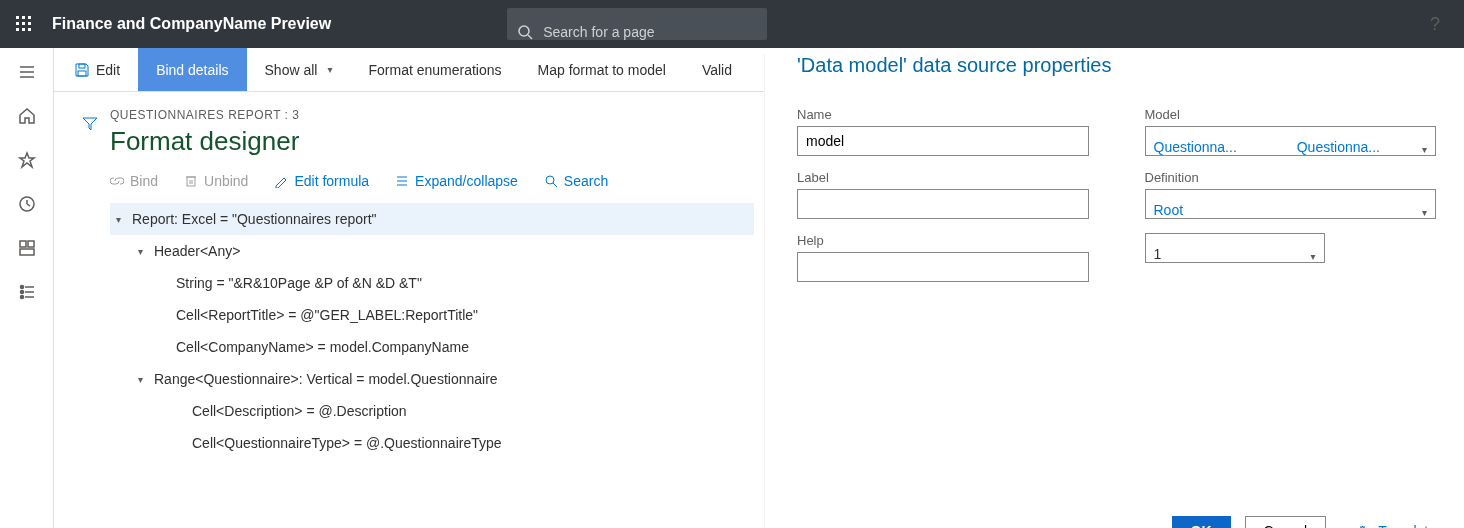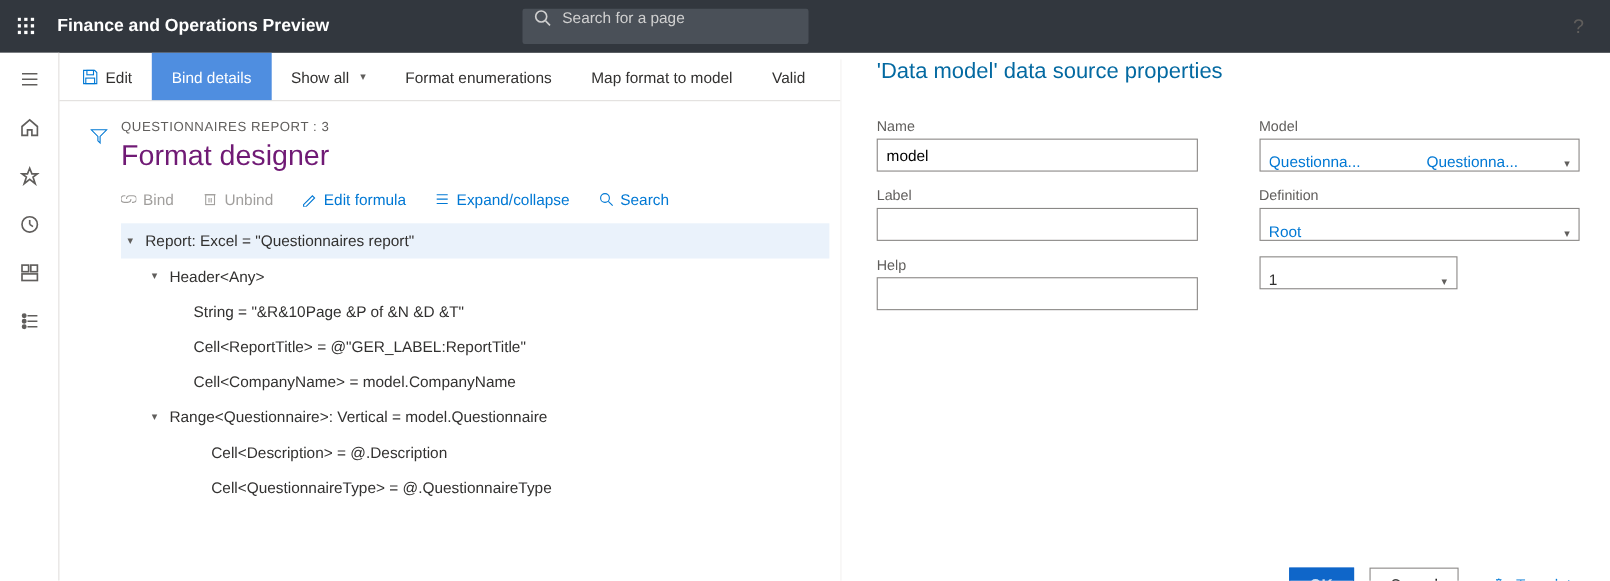--- a/index.html
+++ b/index.html
@@ -5,21 +5,21 @@
   * { box-sizing: border-box; margin: 0; padding: 0; }
   html, body { height: 100%; font-family: "Segoe UI", Arial, sans-serif; font-size: 14px; color: #323130; background: #fff; }
   body { width: 1464px; height: 528px; overflow: hidden; position: relative; }
 
   
   .topbar { height: 48px; background: #32373e; display: flex; align-items: center; color: #fff; }
   .waffle { width: 48px; display: flex; align-items: center; justify-content: center; cursor: pointer; height:48px;}
   .waffle svg { width: 16px; height: 16px; fill: #fff; }
   .app-title { font-size: 16px; font-weight: 600; padding: 0 16px 0 4px; }
   .search-wrap { margin-left: 160px; }
-  .search-box { background: #4a5058; height: 32px; width: 260px; border-radius: 2px; display: flex; align-items: flex-start; padding: 0 10px; color: #d0d0d0; }
+  .search-box { background: #4a5058; height: 32px; width: 260px; border-radius: 2px; display: flex; align-items: flex-end; padding: 0 10px; color: #d0d0d0; }
   .search-box svg { width: 16px; height: 16px; stroke: #d0d0d0; fill: none; margin-right: 10px; }
   .help-icon { position: absolute; right: 24px; top: 14px; color: #605e5c; font-size: 18px; cursor: pointer; z-index: 20; }
 
   
   .toolbar-row { height: 44px; border-bottom: 1px solid #e1dfdd; display: flex; align-items: stretch; padding-left: 56px; }
   .tb-btn { display: flex; align-items: center; padding: 0 18px; color: #323130; cursor: pointer; font-size: 14px; gap: 6px; border:none; background:none;}
   .tb-btn.save svg { width: 16px; height: 16px; stroke: #0078d4; fill: none; }
   .tb-btn.active { background: #4f8ee0; color: #fff; }
   .tb-btn .chev { font-size: 10px; margin-left: 4px; color: #605e5c; }
 
@@ -28,21 +28,21 @@
   .left-nav .nav-item { width: 20px; height: 20px; display: flex; align-items: center; justify-content: center; color: #605e5c; cursor: pointer; }
   .left-nav svg { width: 18px; height: 18px; stroke: #605e5c; fill: none; stroke-width: 1.5; }
 
   
   .main { position: absolute; left: 54px; top: 92px; right: 0; bottom: 0; display: flex; }
   .designer { flex: 0 0 700px; padding: 4px 0 0 16px; }
   .filter-col { width: 40px; padding-top: 20px; text-align: center; }
   .filter-col svg { width: 16px; height: 16px; stroke: #0078d4; fill: none; }
   .designer-body { flex: 1; }
   .crumb { font-size: 12px; color: #605e5c; letter-spacing: 0.5px; padding-top: 12px; }
-  .page-title { font-size: 26px; font-weight: 300; color: #701a75; margin-top: 4px; }
+  .page-title { font-size: 26px; font-weight: 300; color: #14532d; margin-top: 4px; }
   .action-row { display: flex; gap: 26px; margin-top: 16px; align-items: center; }
   .action-row .act { display: flex; align-items: center; gap: 6px; font-size: 14px; cursor: pointer; }
   .act.disabled { color: #a19f9d; }
   .act.link { color: #0078d4; }
   .act svg { width: 14px; height: 14px; }
 
   .tree { margin-top: 14px; font-size: 14px; }
   .tree-row { display: flex; align-items: center; height: 32px; padding-left: 0; }
   .tree-row.sel { background: #eaf2fb; }
   .tree-row .arrow { width: 16px; font-size: 10px; color: #605e5c; user-select: none; cursor: pointer; }
@@ -89,21 +89,21 @@
         <rect x="6" y="0" width="3" height="3"></rect>
         <rect x="12" y="0" width="3" height="3"></rect>
         <rect x="0" y="6" width="3" height="3"></rect>
         <rect x="6" y="6" width="3" height="3"></rect>
         <rect x="12" y="6" width="3" height="3"></rect>
         <rect x="0" y="12" width="3" height="3"></rect>
         <rect x="6" y="12" width="3" height="3"></rect>
         <rect x="12" y="12" width="3" height="3"></rect>
       </svg>
   </div>
-  <div class="app-title">Finance and Operations Preview</div>
+  <div class="app-title">Finance and CompanyName Preview</div>
   <div class="search-wrap">
     <div class="search-box">
       <svg viewBox="0 0 16 16">
           <circle cx="7" cy="7" r="5" stroke-width="1.5"></circle>
           <line x1="11" y1="11" x2="15" y2="15" stroke-width="1.5"></line>
         </svg>
       <span>Search for a page</span>
     </div>
   </div>
 </div>

